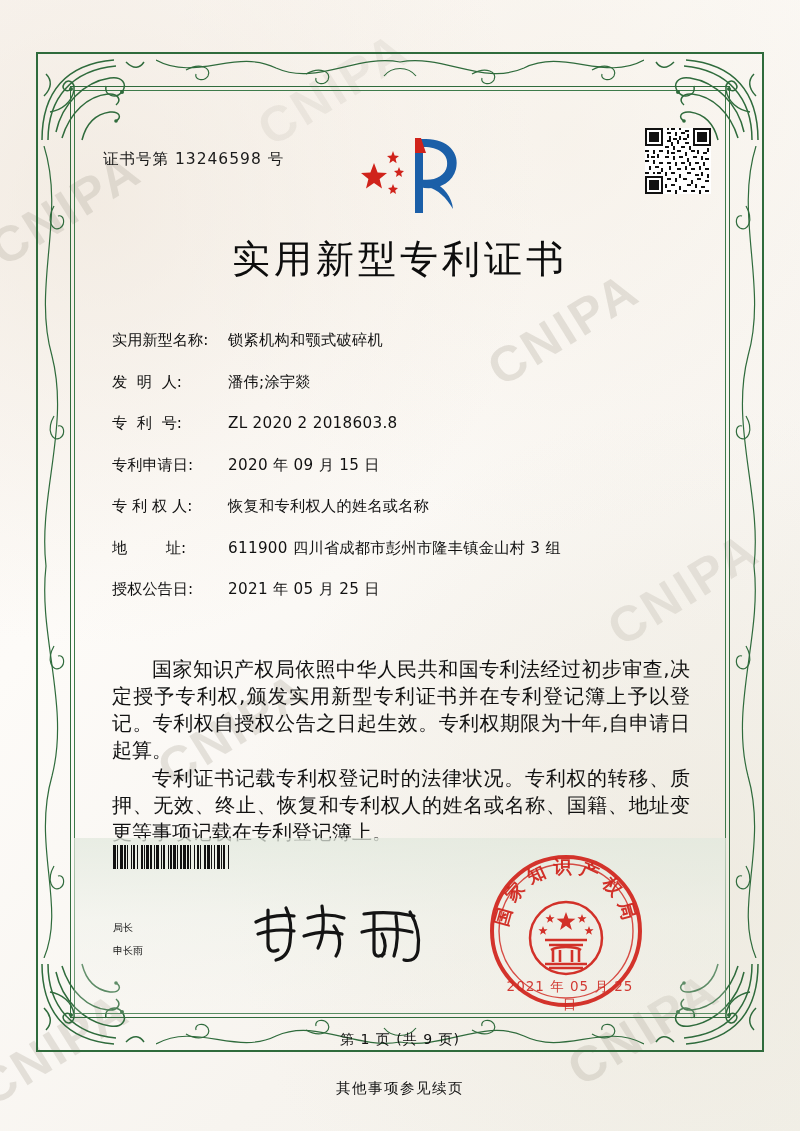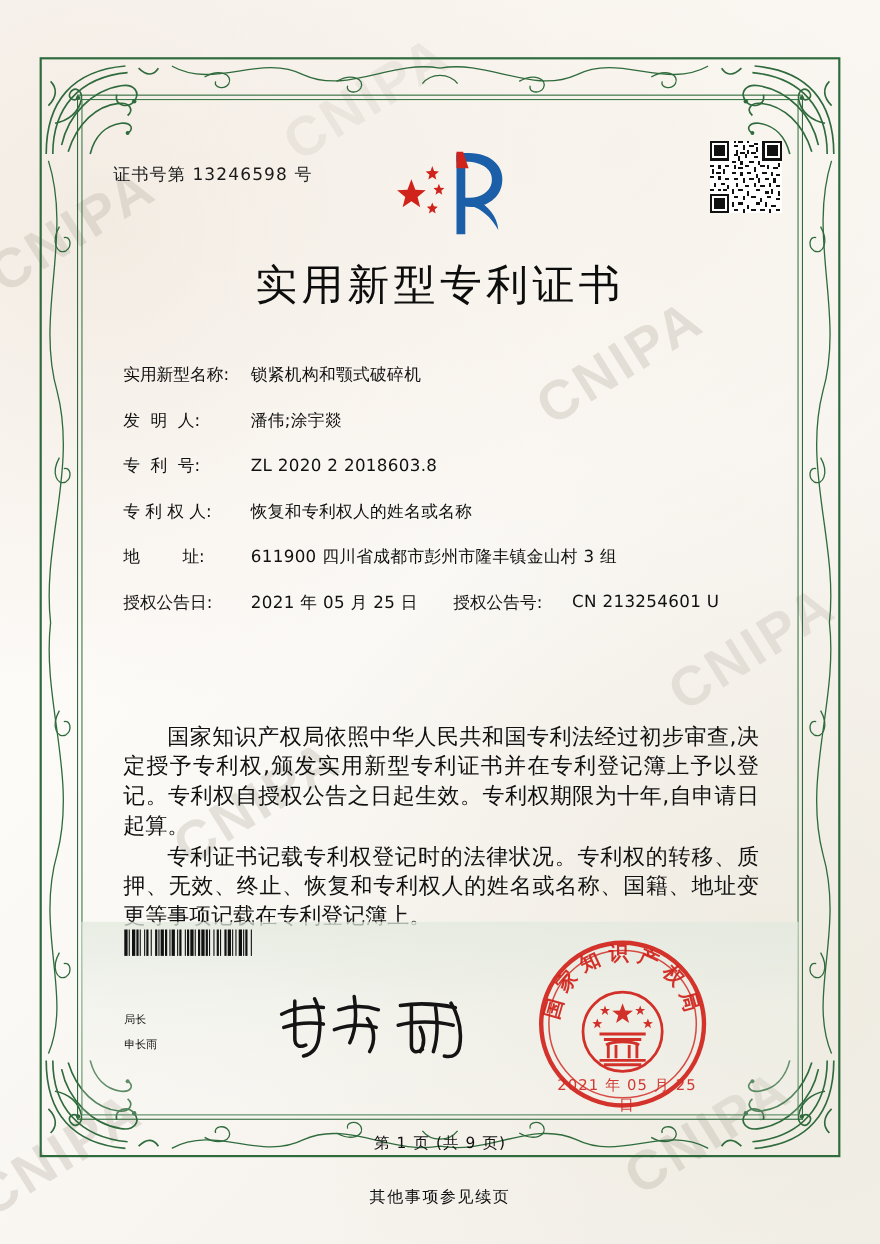--- a/index.html
+++ b/index.html
@@ -504,35 +504,35 @@
     </div>
     <div class="field-row">
       <span class="field-label">发  明  人:</span>
       <span class="field-value">潘伟;涂宇燚</span>
     </div>
     <div class="field-row">
       <span class="field-label">专  利  号:</span>
       <span class="field-value">ZL 2020 2 2018603.8</span>
     </div>
     <div class="field-row">
+      <span class="field-label">专利申请日:</span>
+      <span class="field-value">2020 年 09 月 15 日</span>
+    </div>
+    <div class="field-row">
       <span class="field-label">专 利 权 人:</span>
       <span class="field-value">恢复和专利权人的姓名或名称</span>
     </div>
     <div class="field-row">
       <span class="field-label">地        址:</span>
       <span class="field-value">611900 四川省成都市彭州市隆丰镇金山村 3 组</span>
     </div>
     <div class="field-row pub">
       <span class="pub-left">
         <span class="field-label">授权公告日:</span>
         <span class="field-value">2021 年 05 月 25 日</span>
-      </span>
-      <span class="pub-right">
-        <span class="field-label">授权公告号:</span>
-        <span class="field-value">CN 213254601 U</span>
       </span>
     </div>
   </div>
 
   <div class="para-block">
     <p class="para">国家知识产权局依照中华人民共和国专利法经过初步审查,决定授予专利权,颁发实用新型专利证书并在专利登记簿上予以登记。专利权自授权公告之日起生效。专利权期限为十年,自申请日起算。</p>
     <p class="para">专利证书记载专利权登记时的法律状况。专利权的转移、质押、无效、终止、恢复和专利权人的姓名或名称、国籍、地址变更等事项记载在专利登记簿上。</p>
   </div>
 
   <div class="lower-bg"></div>

